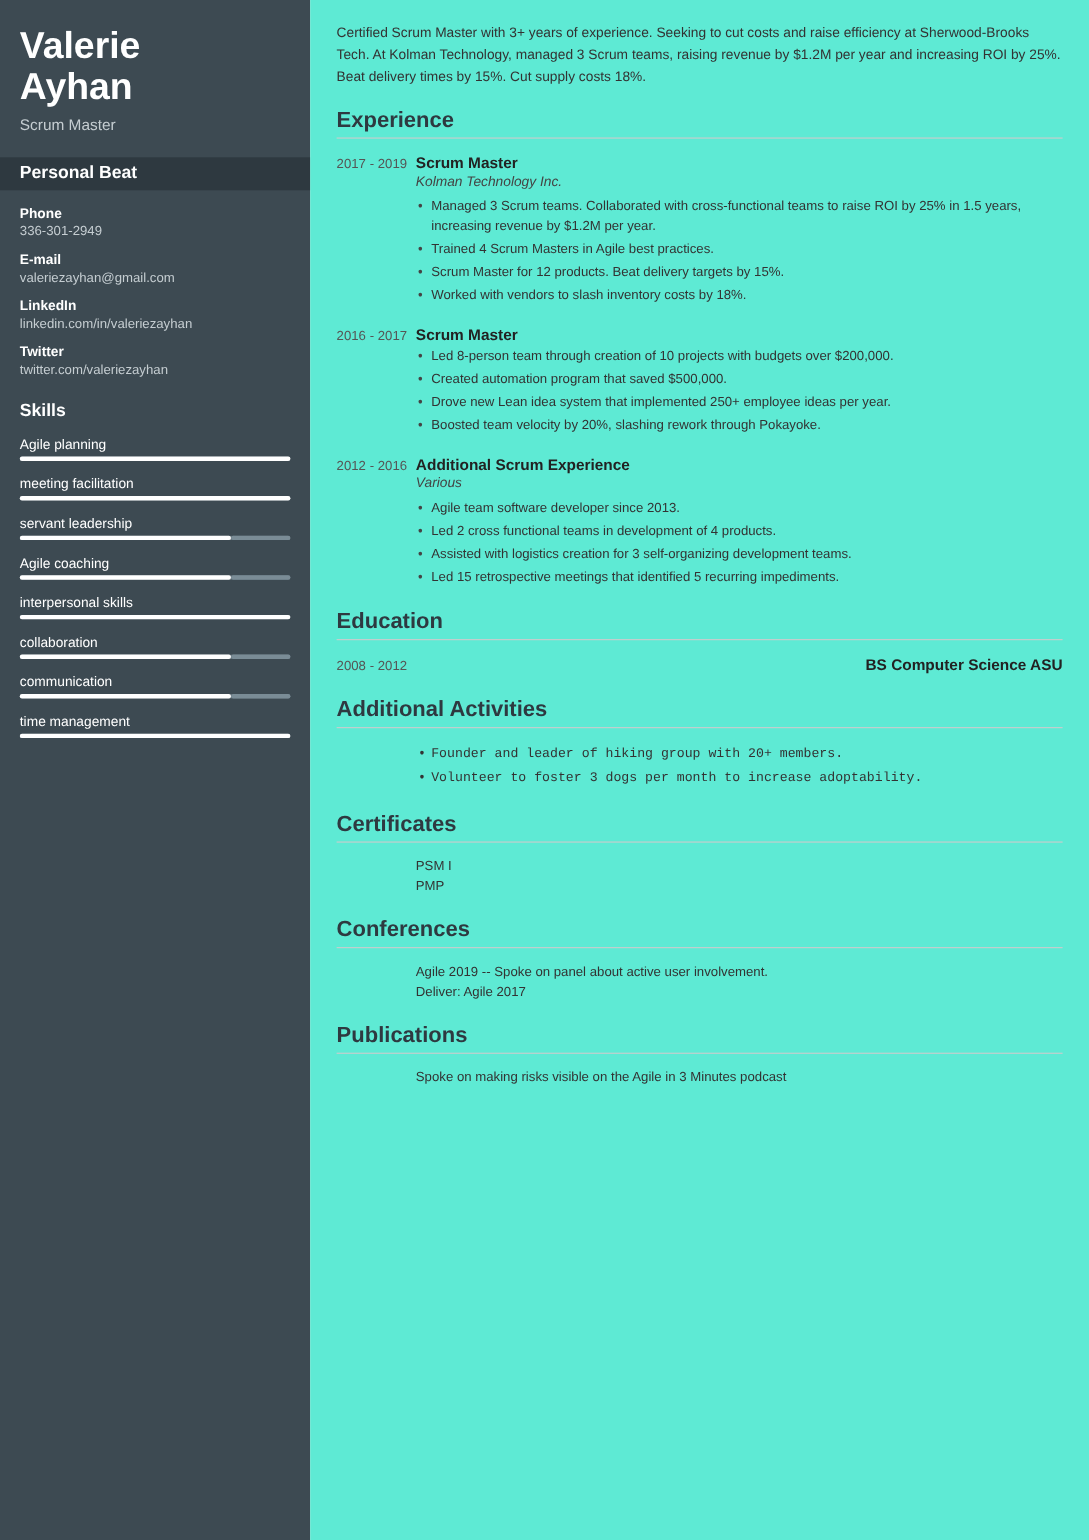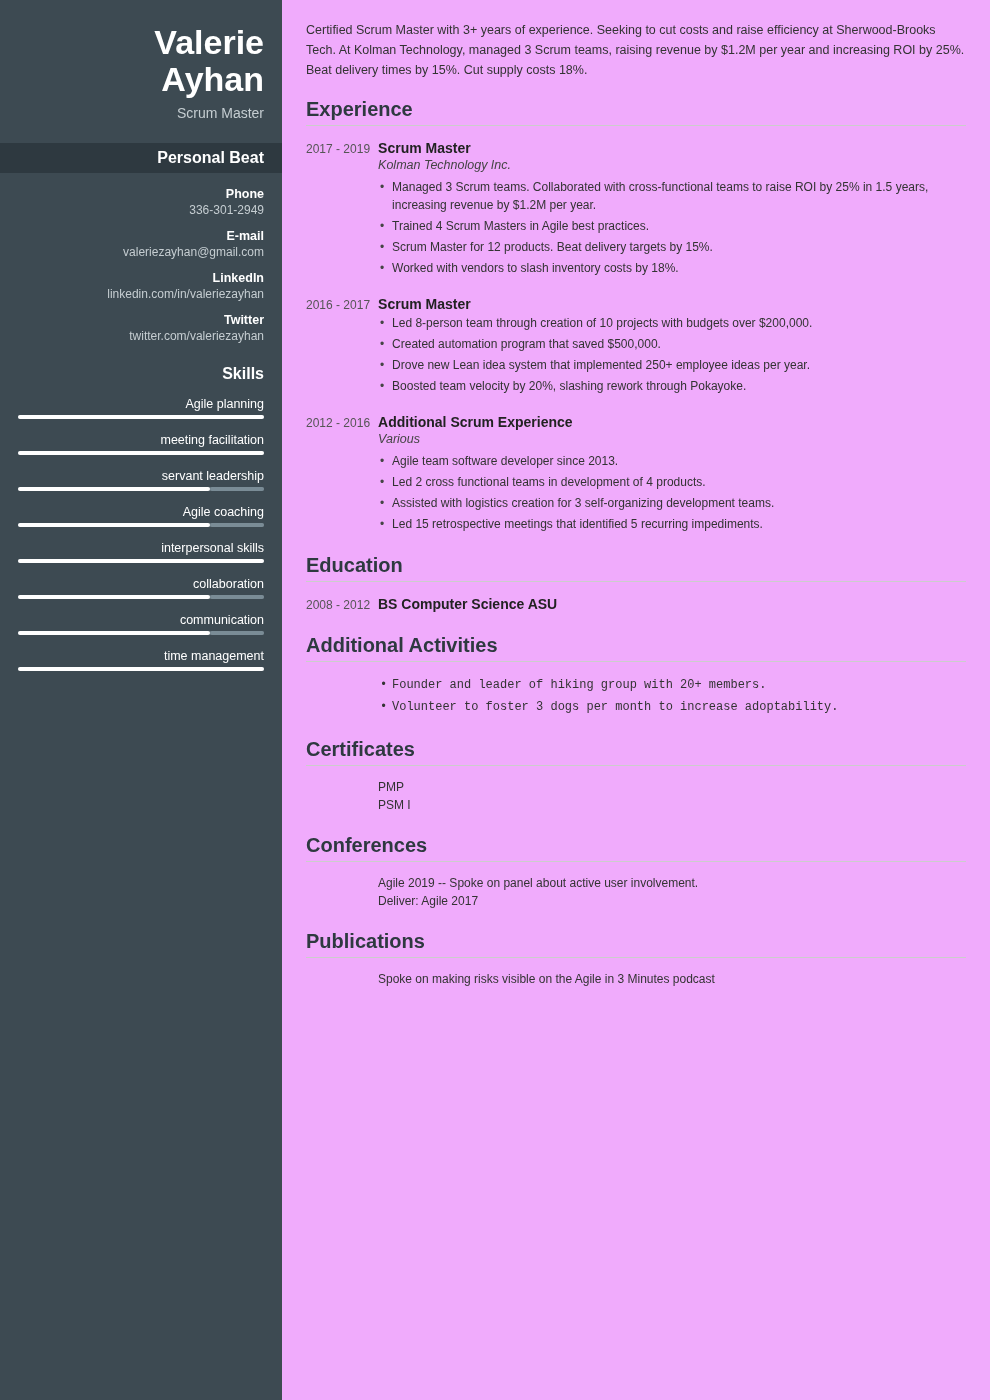--- a/index.html
+++ b/index.html
@@ -12,21 +12,20 @@
       background: #fff;
     }
 
     
     .sidebar {
       width: 282px;
       min-width: 282px;
       background: #3d4a52;
       color: #fff;
       padding: 24px 18px 30px 18px;
-      text-align: right;
     }
     .sidebar-name {
       font-size: 34px;
       font-weight: 900;
       line-height: 1.1;
       margin-bottom: 6px;
     }
     .sidebar-title {
       font-size: 14px;
       color: #c5cdd1;
@@ -86,21 +85,21 @@
       background: #7a8c96;
       border-radius: 2px;
       position: absolute;
       top: 0;
     }
 
     
     .main {
       flex: 1;
       padding: 20px 24px 30px 24px;
-      background: #f0abfc;
+      background: #5eead4;
     }
     .summary-text {
       font-size: 12.5px;
       color: #333;
       line-height: 1.6;
       margin-bottom: 18px;
     }
     .section-title {
       font-size: 20px;
       font-weight: 700;
@@ -161,20 +160,21 @@
       margin-bottom: 12px;
     }
     .edu-dates {
       min-width: 72px;
       font-size: 12px;
       color: #555;
       padding-top: 2px;
     }
     .edu-content {
       flex: 1;
+      text-align: right;
     }
     .edu-degree {
       font-size: 14px;
       font-weight: 700;
       color: #222;
       margin-bottom: 4px;
     }
     .activities-row {
       display: flex;
       margin-bottom: 8px;
@@ -399,22 +399,22 @@
           <li>Volunteer to foster 3 dogs per month to increase adoptability.</li>
         </ul>
     </div>
   </div>
 
   <div class="section">
     <div class="section-title">Certificates</div>
     <div class="cert-row">
       <div class="cert-indent"></div>
       <div class="cert-list" id="cert-container">
+          <div class="cert-item">PSM I</div>
           <div class="cert-item">PMP</div>
-          <div class="cert-item">PSM I</div>
         </div>
     </div>
   </div>
 
   <div class="section">
     <div class="section-title">Conferences</div>
     <div class="conf-row">
       <div class="conf-indent"></div>
       <div class="conf-list" id="conf-container">
           <div class="conf-item">Agile 2019 -- Spoke on panel about active user involvement.</div>

